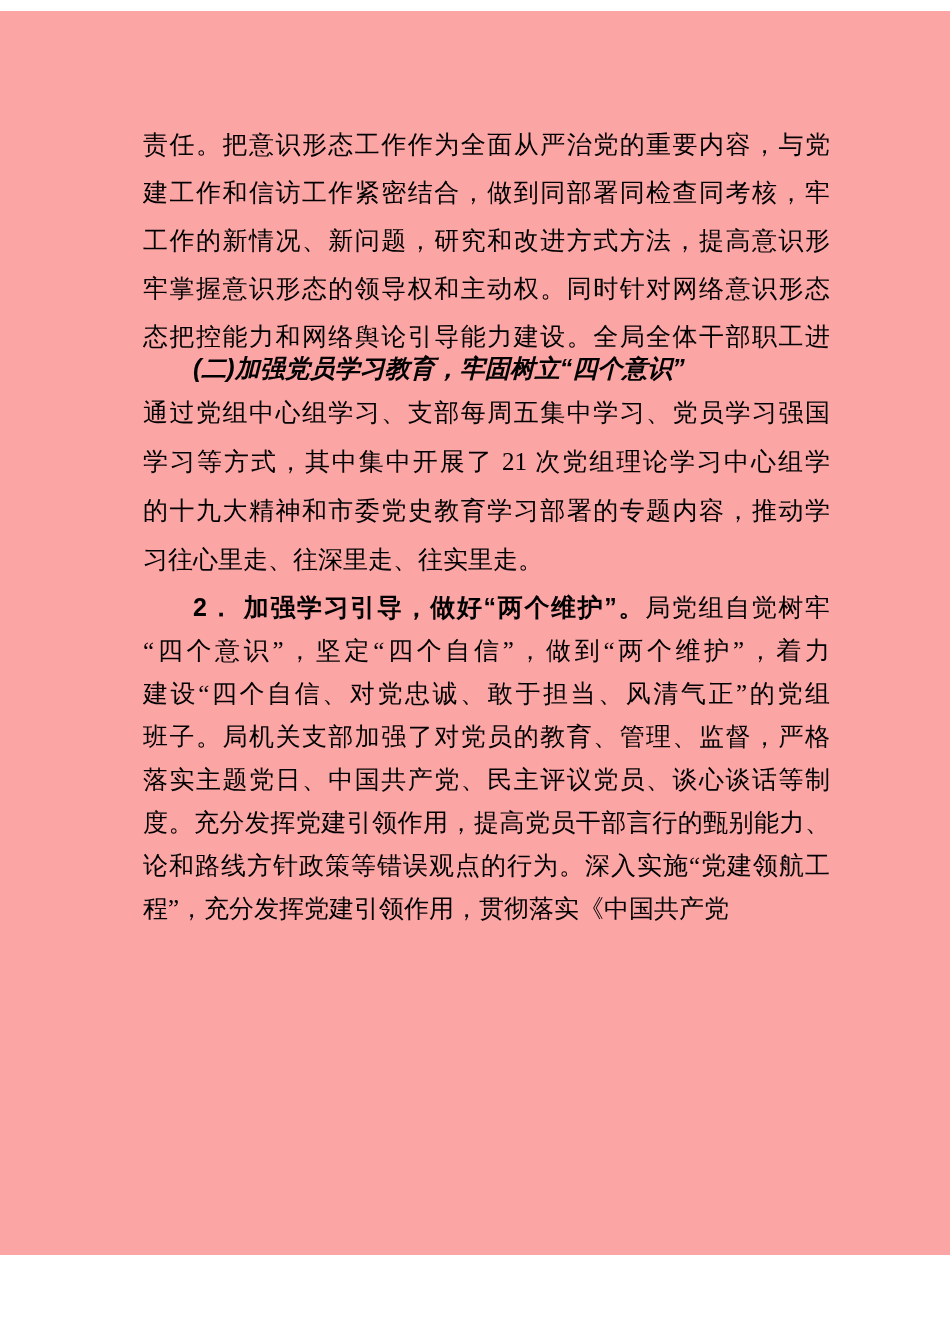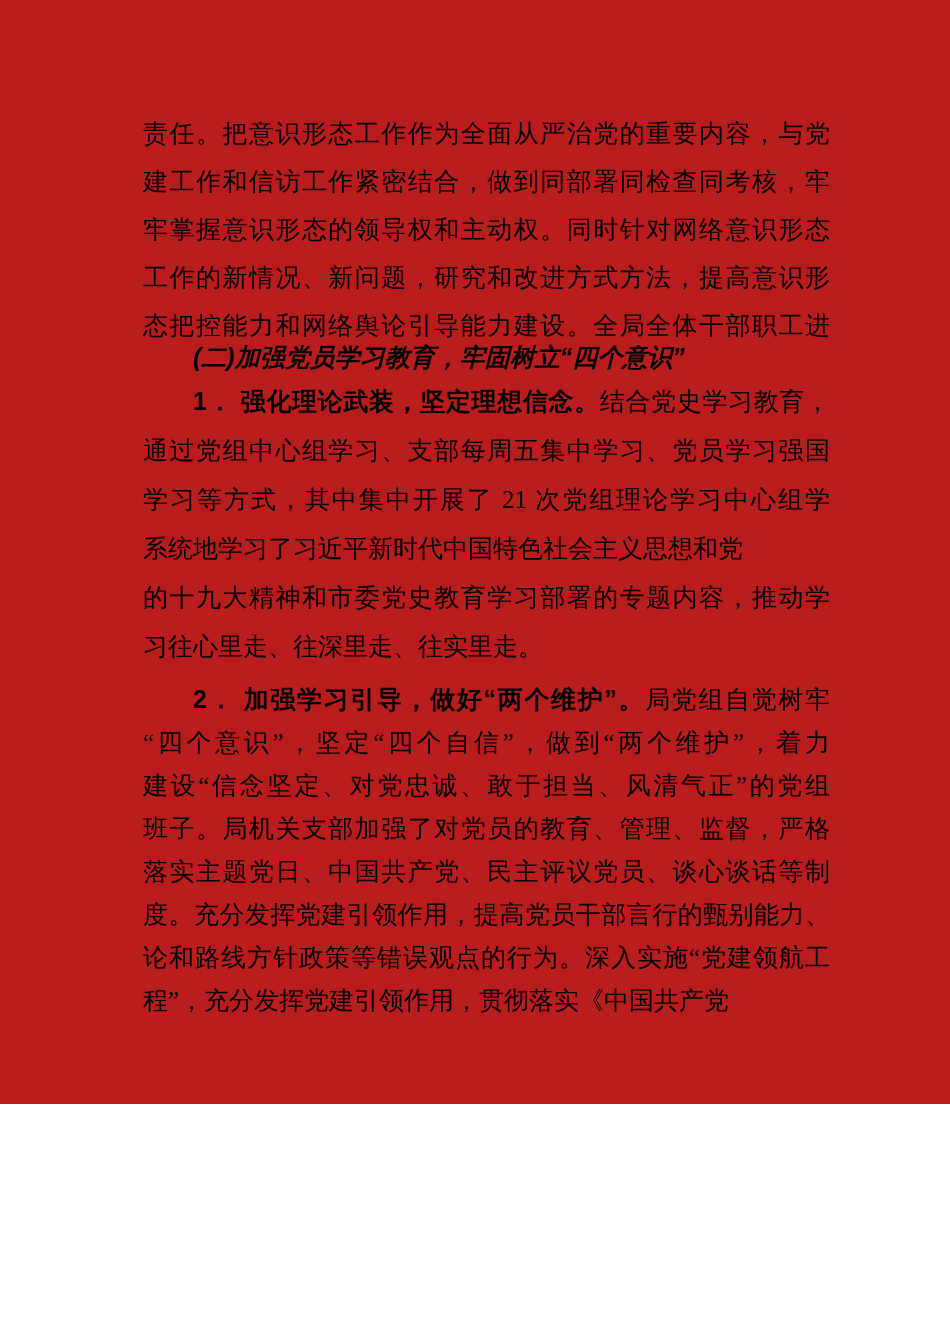--- a/index.html
+++ b/index.html
@@ -3,25 +3,26 @@
 <meta charset="utf-8">
 <style>
   html, body {
     margin: 0;
     padding: 0;
     background: #ffffff;
   }
   .page {
     position: relative;
     width: 950px;
-    height: 1104px;
-    background: #b91c1c;
+    height: 1244px;
+    background: #fca5a5;
     overflow: hidden;
     color: #000000;
     font-family: "Liberation Serif", "DejaVu Serif", serif;
+    margin-top: 11px;
   }
   .textblock {
     position: absolute;
     left: 143px;
     top: 110px;
     width: 687px;
     font-size: 25px;
   }
   .para { margin: 0; }
   .line {
@@ -32,57 +33,55 @@
     white-space: normal;
     text-align: justify;
     text-align-last: justify;
     text-justify: inter-character;
     overflow: hidden;
   }
   .line.indent { text-indent: 50px; }
   
   .lh48 .line { line-height: 48px; height: 48px; }
   .lh49 .line { line-height: 49px; height: 49px; }
-  .lh43 .line { line-height: 43px; height: 43px; }
+  .lh43 .line { line-height: 33px; height: 43px; }
   .lh40 .line { line-height: 40px; height: 40px; font-style: italic; }
   .p-heading { margin-top: -13px; }
   .p-item2 { margin-top: 7px; }
   .seg { }
   .seg-b {
     font-family: "Liberation Sans", "DejaVu Sans", sans-serif;
     font-weight: bold;
   }
 </style>
 </head>
 <body>
 
 <div class="page">
   <div class="textblock">
       <div class="para lh48">
         <div class="line justify"><span class="seg">责任。把意识形态工作作为全面从严治党的重要内容，与党</span></div>
         <div class="line justify"><span class="seg">建工作和信访工作紧密结合，做到同部署同检查同考核，牢</span></div>
+        <div class="line justify"><span class="seg">工作的新情况、新问题，研究和改进方式方法，提高意识形</span></div>
         <div class="line justify"><span class="seg">牢掌握意识形态的领导权和主动权。同时针对网络意识形态</span></div>
-        <div class="line justify"><span class="seg">工作的新情况、新问题，研究和改进方式方法，提高意识形</span></div>
         <div class="line justify"><span class="seg">态把控能力和网络舆论引导能力建设。全局全体干部职工进</span></div>
       </div>
       <div class="para lh40 p-heading">
         <div class="line indent"><span class="seg seg-b">(二)加强党员学习教育，牢固树立“四个意识”</span></div>
       </div>
       <div class="para lh49">
-        <div class="line justify indent"><span class="seg seg-b">1． 强化理论武装，坚定理想信念。</span><span class="seg">结合党史学习教育，</span></div>
         <div class="line justify"><span class="seg">通过党组中心组学习、支部每周五集中学习、党员学习强国</span></div>
         <div class="line justify"><span class="seg">学习等方式，其中集中开展了 21 次党组理论学习中心组学习，</span></div>
-        <div class="line"><span class="seg">系统地学习了习近平新时代中国特色社会主义思想和党</span></div>
         <div class="line justify"><span class="seg">的十九大精神和市委党史教育学习部署的专题内容，推动学</span></div>
         <div class="line"><span class="seg">习往心里走、往深里走、往实里走。</span></div>
       </div>
       <div class="para lh43 p-item2">
         <div class="line justify indent"><span class="seg seg-b">2． 加强学习引导，做好“两个维护”。</span><span class="seg">局党组自觉树牢</span></div>
         <div class="line justify"><span class="seg">“四个意识”，坚定“四个自信”，做到“两个维护”，着力</span></div>
-        <div class="line justify"><span class="seg">建设“信念坚定、对党忠诚、敢于担当、风清气正”的党组</span></div>
+        <div class="line justify"><span class="seg">建设“四个自信、对党忠诚、敢于担当、风清气正”的党组</span></div>
         <div class="line justify"><span class="seg">班子。局机关支部加强了对党员的教育、管理、监督，严格</span></div>
         <div class="line justify"><span class="seg">落实主题党日、中国共产党、民主评议党员、谈心谈话等制</span></div>
         <div class="line justify"><span class="seg">度。充分发挥党建引领作用，提高党员干部言行的甄别能力、</span></div>
         <div class="line justify"><span class="seg">论和路线方针政策等错误观点的行为。深入实施“党建领航工</span></div>
         <div class="line"><span class="seg">程”，充分发挥党建引领作用，贯彻落实《中国共产党</span></div>
       </div>
     </div>
 </div>
 
 </body></html>

